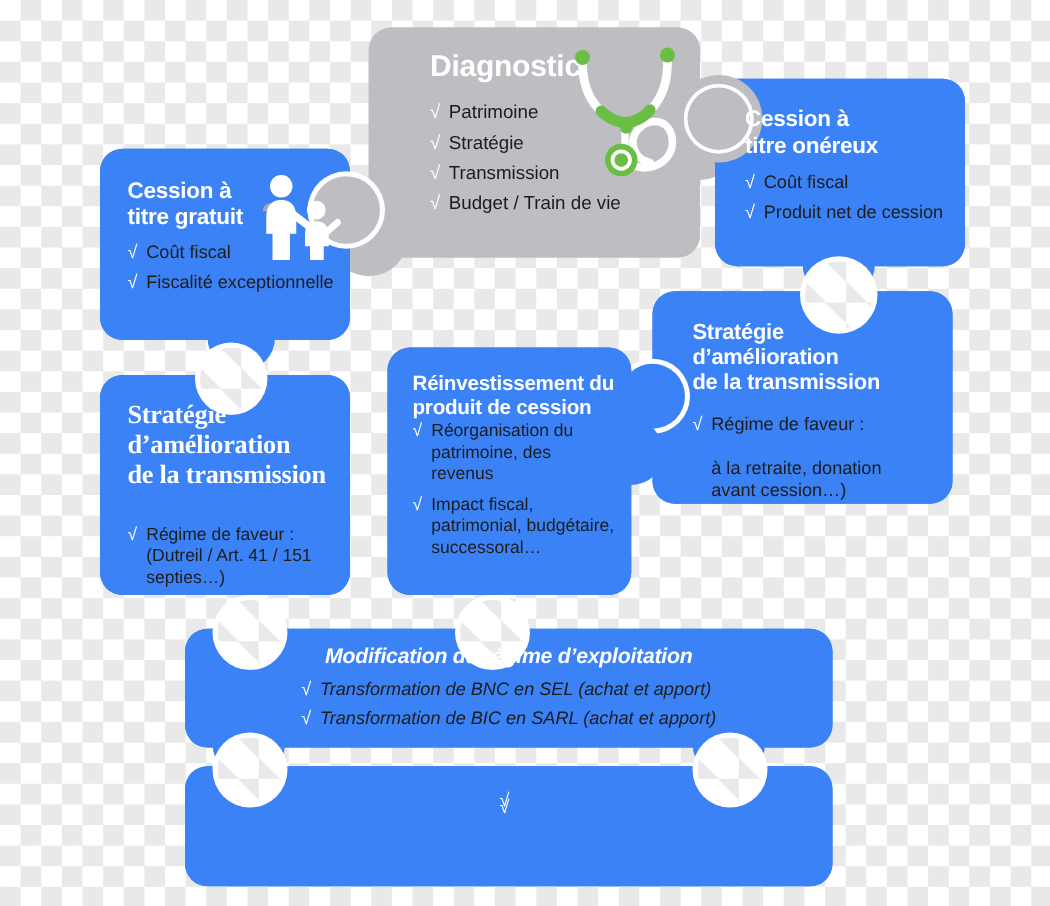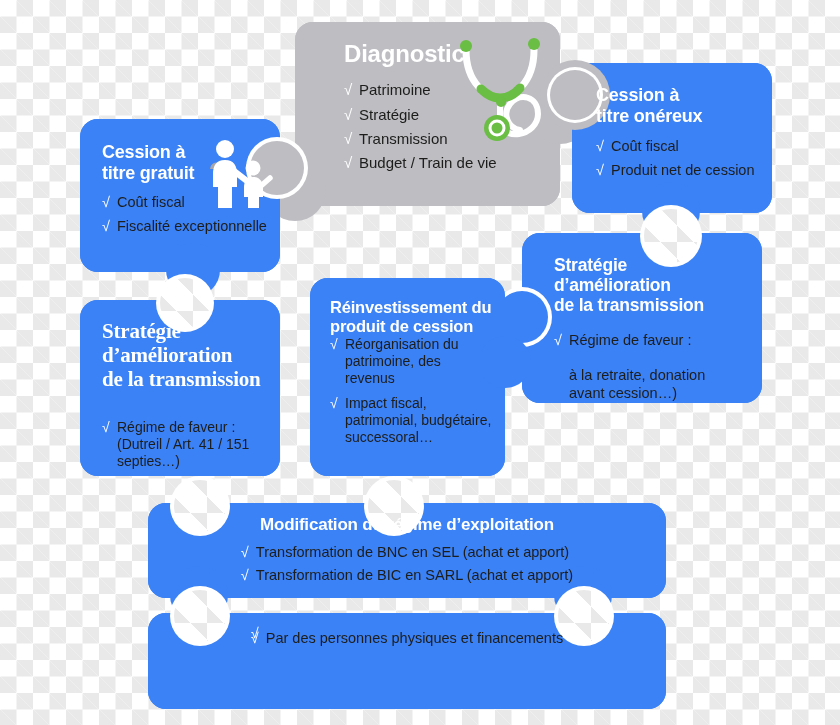--- a/index.html
+++ b/index.html
@@ -270,21 +270,21 @@
         <li>
           <span class="chk">√</span>
           <span>Régime de faveur :</span><br>
           <span>(Dutreil  / Art. 41 / 151</span><br>
           <span>septies…)</span>
         </li>
       </ul>
     </div>
   </div>
 
-  <div class="piece green center" style="left:148px;top:503px;width:518px;height:95px;">
+  <div class="piece green center" style="left:148px;top:503px;width:518px;height:95px;font-style:italic;">
     <div class="body"></div>
 
     <div class="halo" style="left:22px;top:-27px;width:60px;height:60px;"></div>
     <div class="notch-tr" style="left:26px;top:-23px;width:52px;height:52px;"></div>
     <div class="halo" style="left:216px;top:-27px;width:60px;height:60px;"></div>
     <div class="notch-tr" style="left:220px;top:-23px;width:52px;height:52px;"></div>
 
     <div class="knob" style="left:22px;bottom:-26px;width:58px;height:58px;"></div>
     <div class="knob" style="left:406px;bottom:-26px;width:58px;height:58px;"></div>
 
@@ -311,19 +311,18 @@
     <div class="halo" style="left:406px;top:-27px;width:60px;height:60px;"></div>
     <div class="notch-tr" style="left:410px;top:-23px;width:52px;height:52px;"></div>
 
     <div class="content" style="padding:12px 20px 0 20px;">
       <ul class="items" style="font-size:14.5px;">
         <li style="margin-bottom:5px;">
           <span class="chk">√</span>
         </li>
         <li>
           <span class="chk">√</span>
-          <span>Par des personnes physiques et financements</span>
         </li>
       </ul>
     </div>
   </div>
 
 </div>
 
 </body></html>

